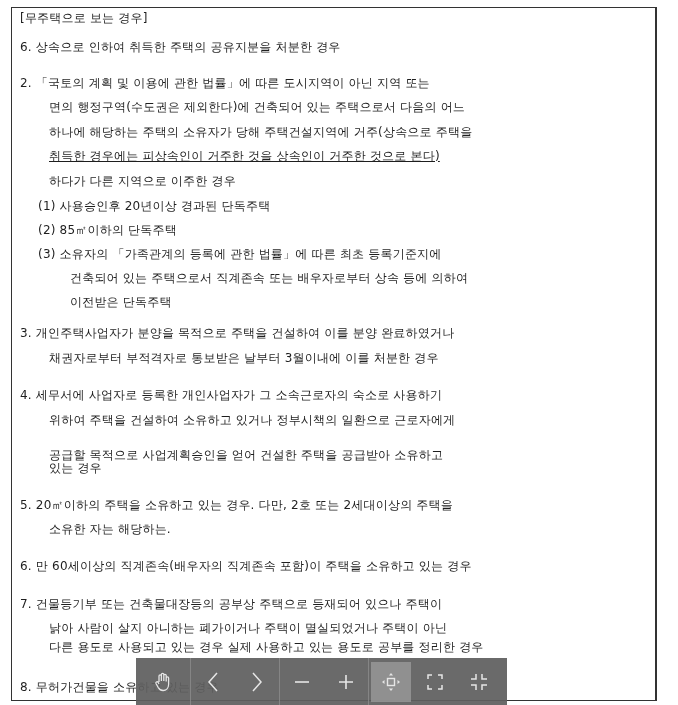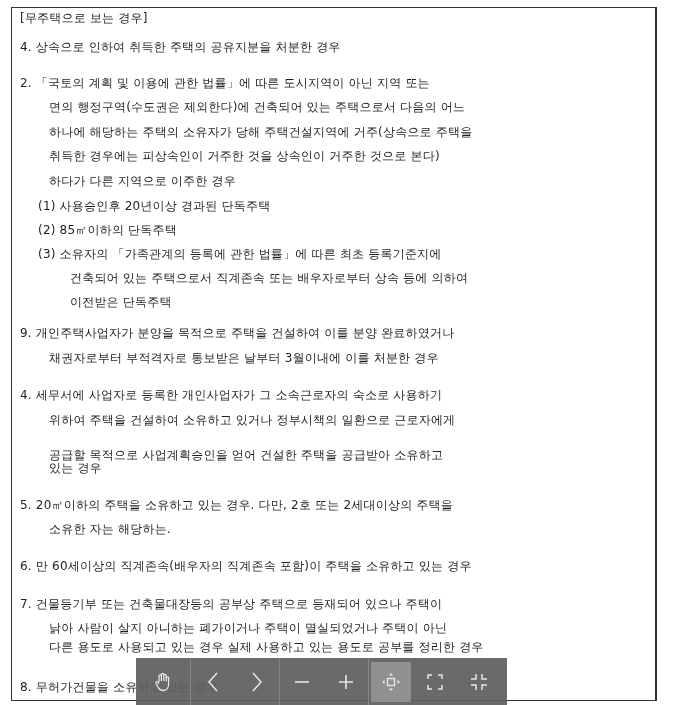--- a/index.html
+++ b/index.html
@@ -73,35 +73,35 @@
     }
     .tb-btn svg { display: block; }
   </style>
 </head>
 <body>
 
 <div class="doc-frame"></div>
 
 <div class="line heading" style="top:8px;">[무주택으로 보는 경우]</div>
 
-<div class="line l1" style="top:37px;">4. 상속으로 인하여 취득한 주택의 공유지분을 처분한 경우</div>
+<div class="line l1" style="top:37px;">6. 상속으로 인하여 취득한 주택의 공유지분을 처분한 경우</div>
 
 <div class="line l1" style="top:73px;">2.  「국토의 계획 및 이용에 관한 법률」에 따른 도시지역이 아닌 지역 또는</div>
 <div class="line l2" style="top:97px;">면의 행정구역(수도권은 제외한다)에 건축되어 있는 주택으로서 다음의 어느</div>
 <div class="line l2" style="top:122px;">하나에 해당하는 주택의 소유자가 당해 주택건설지역에 거주(상속으로 주택을</div>
-<div class="line l2" style="top:146px;">취득한 경우에는 피상속인이 거주한 것을 상속인이 거주한 것으로 본다)</div>
+<div class="line l2" style="top:146px;text-decoration:underline;">취득한 경우에는 피상속인이 거주한 것을 상속인이 거주한 것으로 본다)</div>
 <div class="line l2" style="top:171px;">하다가 다른 지역으로 이주한 경우</div>
 
 <div class="line l3" style="top:196px;">(1) 사용승인후 20년이상 경과된 단독주택</div>
 <div class="line l3" style="top:220px;text-align:center;">(2)  85㎡이하의 단독주택</div>
 <div class="line l3" style="top:244px;">(3) 소유자의 「가족관계의 등록에 관한 법률」에 따른 최초 등록기준지에</div>
 <div class="line l4" style="top:268px;">건축되어 있는 주택으로서 직계존속 또는 배우자로부터 상속 등에 의하여</div>
 <div class="line l4" style="top:292px;">이전받은 단독주택</div>
 
-<div class="line l1" style="top:323px;">9. 개인주택사업자가 분양을 목적으로 주택을 건설하여 이를 분양 완료하였거나</div>
+<div class="line l1" style="top:323px;">3. 개인주택사업자가 분양을 목적으로 주택을 건설하여 이를 분양 완료하였거나</div>
 <div class="line l2" style="top:348px;">채권자로부터 부적격자로 통보받은 날부터 3월이내에 이를 처분한 경우</div>
 
 <div class="line l1" style="top:385px;">4. 세무서에 사업자로 등록한 개인사업자가 그 소속근로자의 숙소로 사용하기</div>
 <div class="line l2" style="top:410px;">위하여 주택을 건설하여 소유하고 있거나 정부시책의 일환으로 근로자에게</div>
 <div class="line l2" style="top:445px;">공급할 목적으로 사업계획승인을 얻어 건설한 주택을 공급받아 소유하고</div>
 <div class="line l2" style="top:458px;">있는 경우</div>
 
 <div class="line l1" style="top:495px;">5. 20㎡이하의 주택을 소유하고 있는 경우. 다만, 2호 또는 2세대이상의 주택을</div>
 <div class="line l2" style="top:519px;">소유한 자는 해당하는.</div>
 

